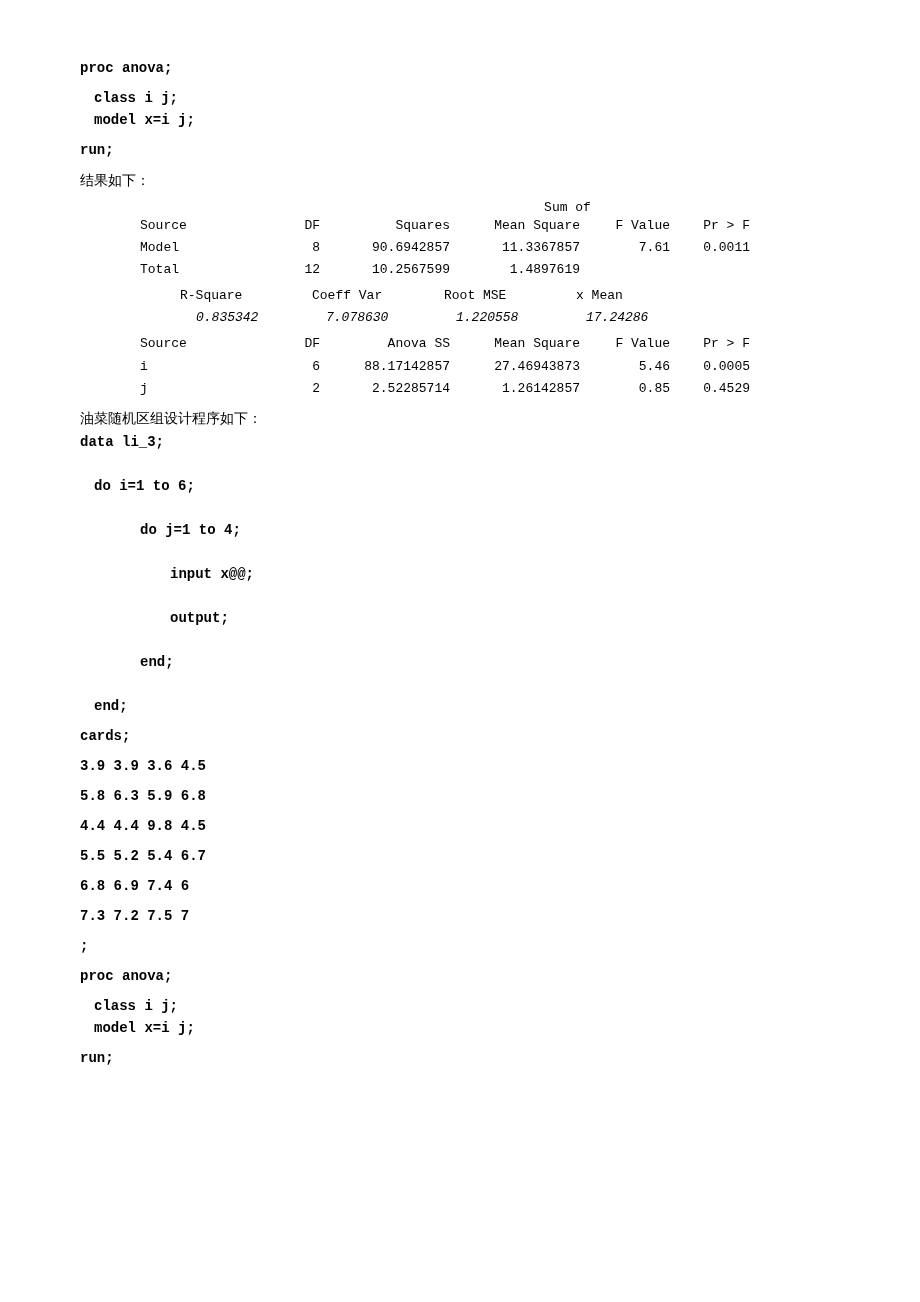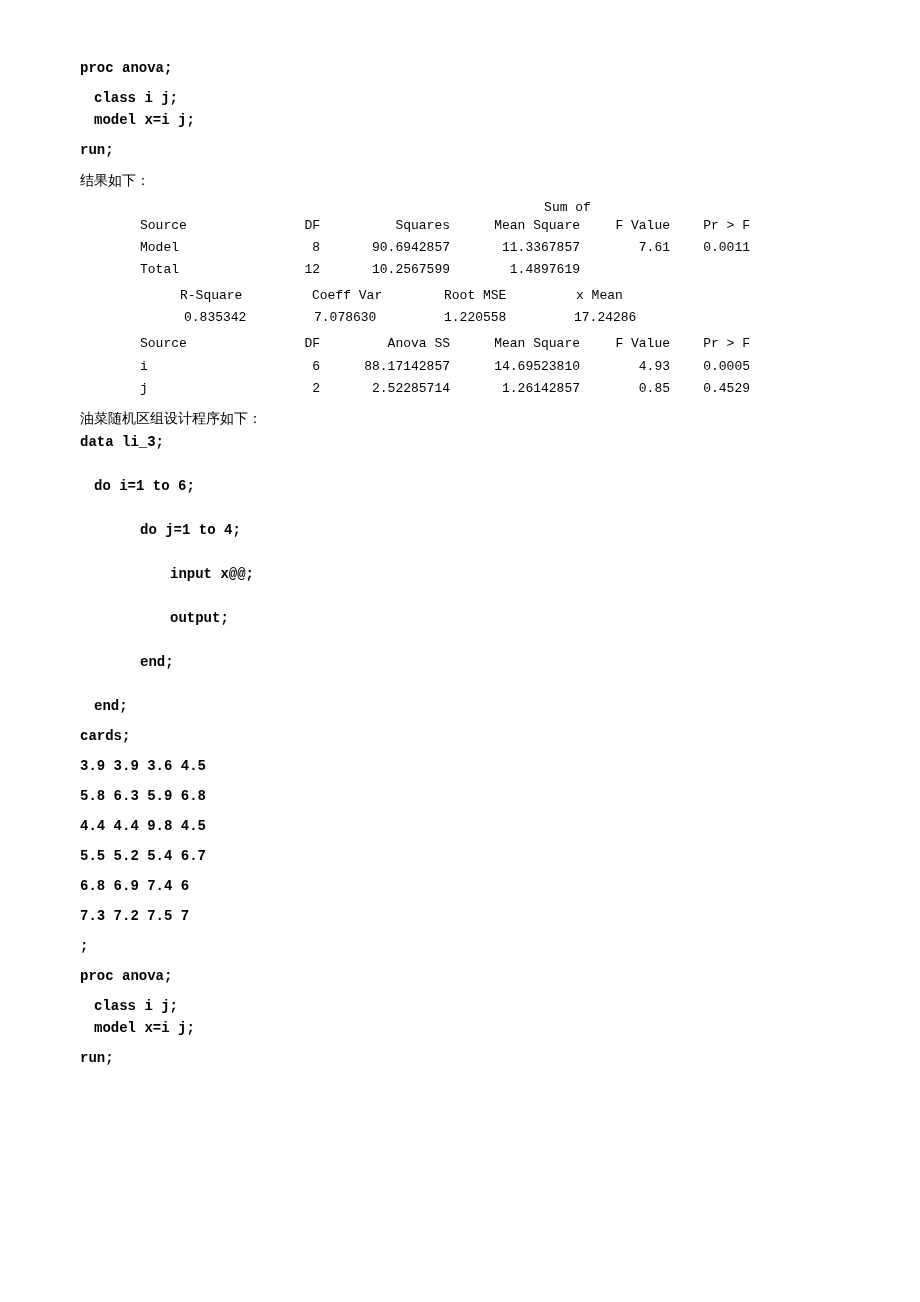--- a/index.html
+++ b/index.html
@@ -122,42 +122,42 @@
     <div class="col-pr"></div>
   </div>
 
   <div style="display:flex; gap:32px; margin-top:4px; font-size:13px; line-height:1.7; margin-left:40px;">
     <span style="width:100px;">R-Square</span>
     <span style="width:100px;">Coeff Var</span>
     <span style="width:100px;">Root MSE</span>
     <span style="width:100px;">x Mean</span>
   </div>
 
-  <div style="display:flex; gap:30px; font-size:13px; line-height:1.7; margin-left:44px;">
+  <div style="display:flex; gap:30px; font-size:13px; line-height:1.7; margin-left:56px;font-style:italic;">
     <span style="width:100px;">0.835342</span>
     <span style="width:100px;">7.078630</span>
     <span style="width:100px;">1.220558</span>
     <span style="width:100px;">17.24286</span>
   </div>
 
   <div class="table-row" style="margin-top:4px;">
     <div class="col-source">Source</div>
     <div class="col-df">DF</div>
     <div class="col-ss">Anova SS</div>
     <div class="col-ms">Mean Square</div>
     <div class="col-fv">F Value</div>
     <div class="col-pr">Pr &gt; F</div>
   </div>
 
   <div class="table-row">
     <div class="col-source">i</div>
     <div class="col-df">6</div>
     <div class="col-ss">88.17142857</div>
-    <div class="col-ms">14.69523810</div>
-    <div class="col-fv">4.93</div>
+    <div class="col-ms">27.46943873</div>
+    <div class="col-fv">5.46</div>
     <div class="col-pr">0.0005</div>
   </div>
   <div class="table-row">
     <div class="col-source">j</div>
     <div class="col-df">2</div>
     <div class="col-ss">2.52285714</div>
     <div class="col-ms">1.26142857</div>
     <div class="col-fv">0.85</div>
     <div class="col-pr">0.4529</div>
   </div>

